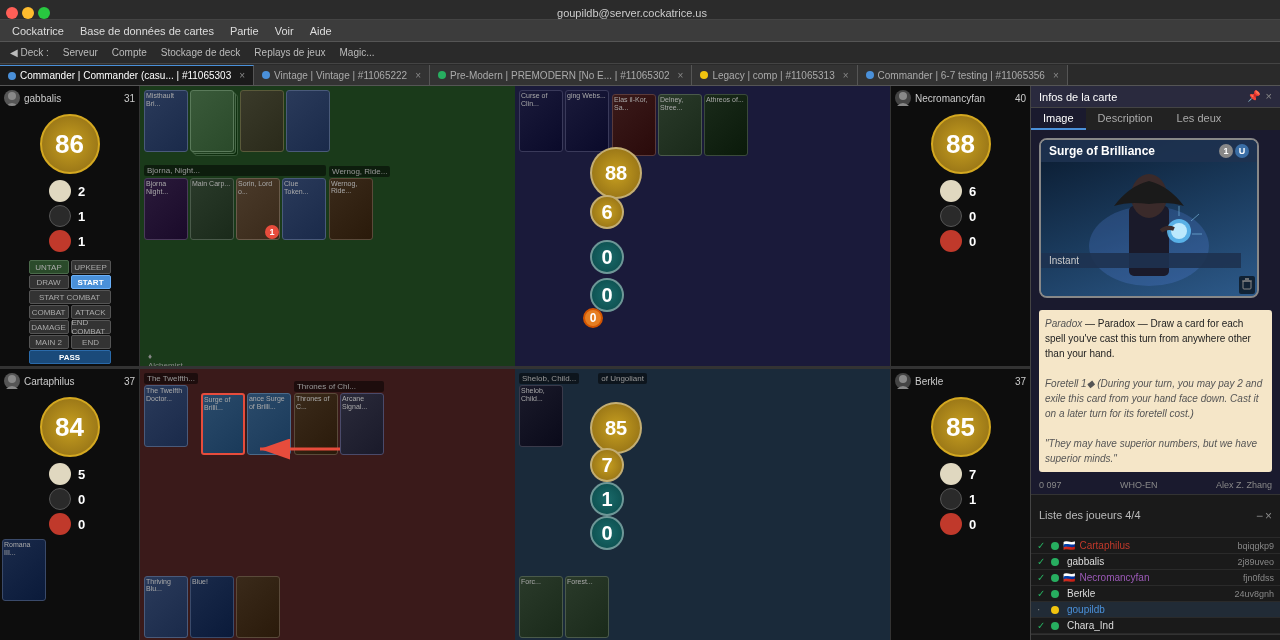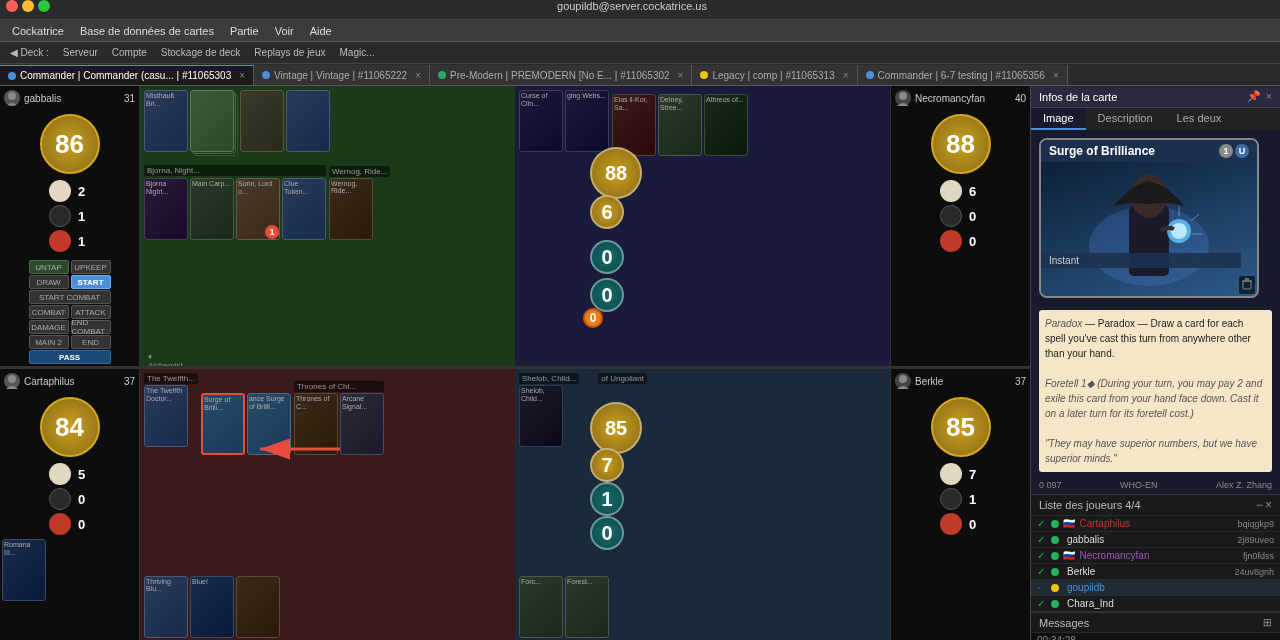--- a/index.html
+++ b/index.html
@@ -1,19 +1,19 @@
 <!DOCTYPE html>
 <html><head>
   <meta charset="utf-8">
   <style>
     * { margin: 0; padding: 0; box-sizing: border-box; }
     body { width: 1280px; height: 640px; overflow: hidden; font-family: Arial, sans-serif; font-size: 11px; background: #1a1a1a; color: #fff; }
 
     
-    #titlebar { height: 20px; background: #2b2b2b; display: flex; align-items: flex-start; padding: 0 6px; font-size: 11px; color: #ccc; border-bottom: 1px solid #444; }
+    #titlebar { height: 20px; background: #2b2b2b; display: flex; align-items: flex-end; padding: 0 6px; font-size: 11px; color: #ccc; border-bottom: 1px solid #444; }
     #titlebar .title-center { flex: 1; text-align: center; font-size: 11px; }
     #titlebar .win-btn { width: 12px; height: 12px; border-radius: 50%; cursor: pointer; }
     #titlebar .close-btn { background: #ff5f57; }
     #titlebar .min-btn { background: #febc2e; }
     #titlebar .max-btn { background: #28c840; }
 
     
     #menubar { height: 22px; background: #3c3c3c; display: flex; align-items: center; padding: 0 4px; border-bottom: 1px solid #555; }
     #menubar .menu-item { padding: 2px 8px; font-size: 11px; color: #ddd; cursor: pointer; border-radius: 2px; }
 
@@ -543,21 +543,21 @@
       </div>
     </div>
 
     <div class="card-set-info">
       <span>0 097</span>
       <span>WHO-EN</span>
       <span>Alex Z. Zhang</span>
     </div>
 
     <div style="border-top:1px solid #333;background:#1a1a1a;">
-      <div style="display:flex;justify-content:space-between;align-items:center;padding:3px 8px;border-bottom:1px solid #2a2a2a;">
+      <div style="display:flex;justify-content:space-between;align-items:flex-start;padding:14px 8px;border-bottom:1px solid #2a2a2a;">
         <span style="font-size:11px;color:#bbb;">Liste des joueurs 4/4</span>
         <div style="display:flex;gap:2px;">
           <span style="color:#888;cursor:pointer;font-size:12px;">−</span>
           <span style="color:#888;cursor:pointer;font-size:12px;">×</span>
         </div>
       </div>
 
       <div style="padding:0;">
         <div class="player-row" style="padding:2px 6px;display:flex;align-items:center;gap:4px;">
           <span style="color:#27ae60;font-size:10px;width:10px;">✓</span>

